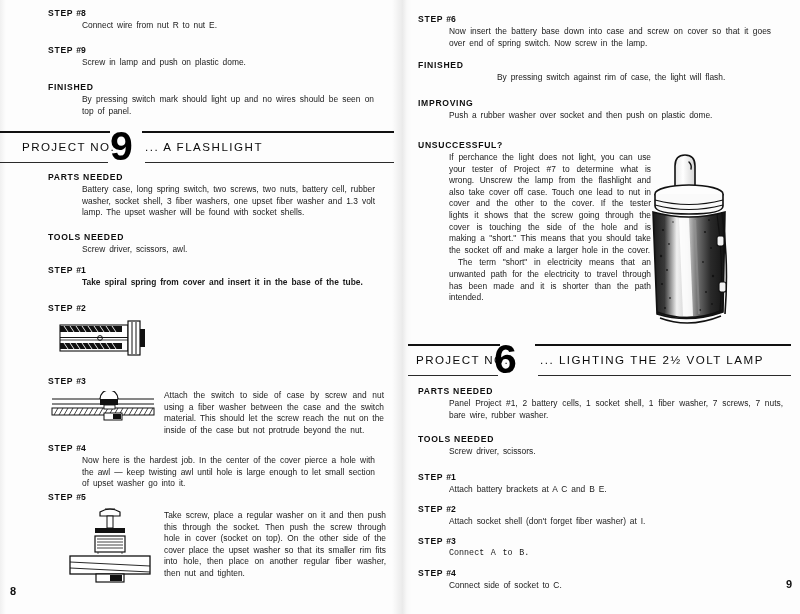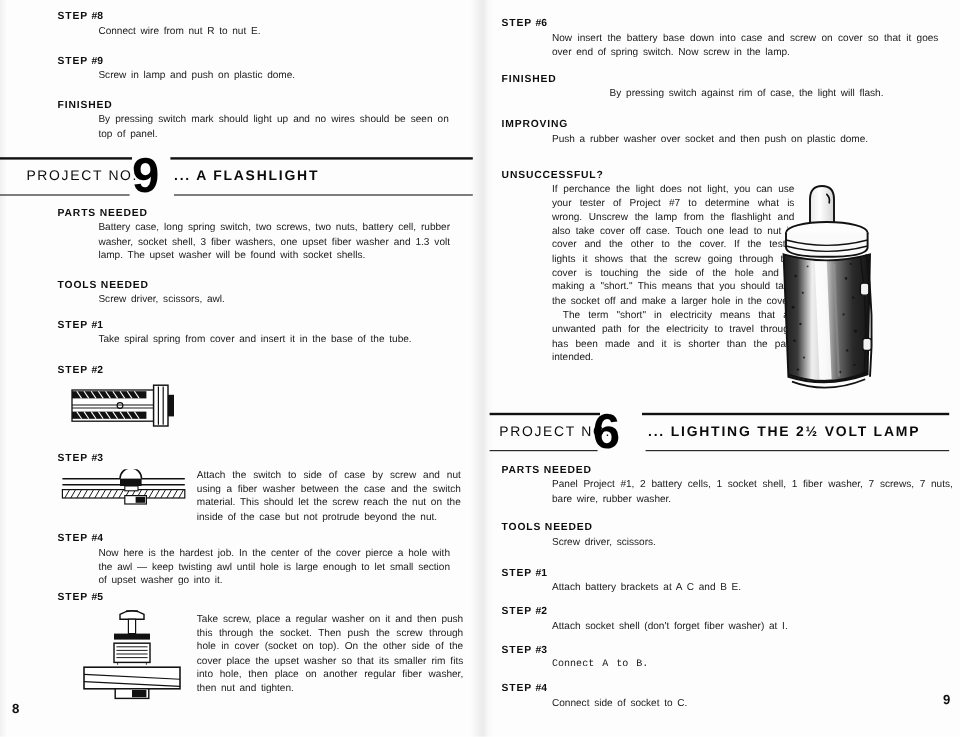--- a/index.html
+++ b/index.html
@@ -44,21 +44,21 @@
   .body-txt{
     font-size:8.4px;
     line-height:11.6px;
     color:#1a1a1a;
     margin:2px 0 0 0;
     text-align:justify;
     word-spacing:1.6px;
   }
 
   .indent{margin-left:34px;}
-  .indent-r{margin-left:42px;}
+  .indent-r{margin-left:31px;}
 
   
   .banner{
     position:relative;
     height:42px;
   }
   .rule{
     position:absolute;
     height:2px;background:#111;
   }
@@ -75,21 +75,21 @@
     position:absolute;
     font-weight:bold;
     font-size:41px;
     line-height:41px;
     letter-spacing:-1px;
     color:#000;
     font-family:"Liberation Sans", sans-serif;
   }
   .banner .title{
     position:absolute;
-    font-weight:bold;
+    font-weight:normal;
     font-size:11.6px;
     letter-spacing:1.5px;
     color:#0b0b0b;
     white-space:nowrap;
   }
 
   
   .folio{
     position:absolute;
     font-weight:bold;
@@ -148,21 +148,21 @@
     <div style="position:absolute;left:48px;top:232px;width:340px;">
       <div class="hd">TOOLS NEEDED</div>
       <div class="body-txt indent" style="width:293px;">Screw driver, scissors, awl.</div>
     </div>
 
     <div style="position:absolute;left:48px;top:265px;width:340px;">
       <div class="hd">
         <span>STEP</span>
         <span class="hash">#1</span>
       </div>
-      <div class="body-txt indent" style="width:293px;">Take spiral spring from cover and insert it in the base of the tube.</div>
+      <div class="body-txt indent" style="width:293px;font-weight:bold;">Take spiral spring from cover and insert it in the base of the tube.</div>
     </div>
 
     <div style="position:absolute;left:48px;top:303px;width:345px;">
       <div class="hd">
         <span>STEP</span>
         <span class="hash">#2</span>
       </div>
       <div class="fig" style="left:8px;top:14px;">
         <svg width="92" height="42" viewBox="0 0 92 42">
           <rect x="4" y="8" width="68" height="26" fill="#fff" stroke="#111" stroke-width="1.1"></rect>

